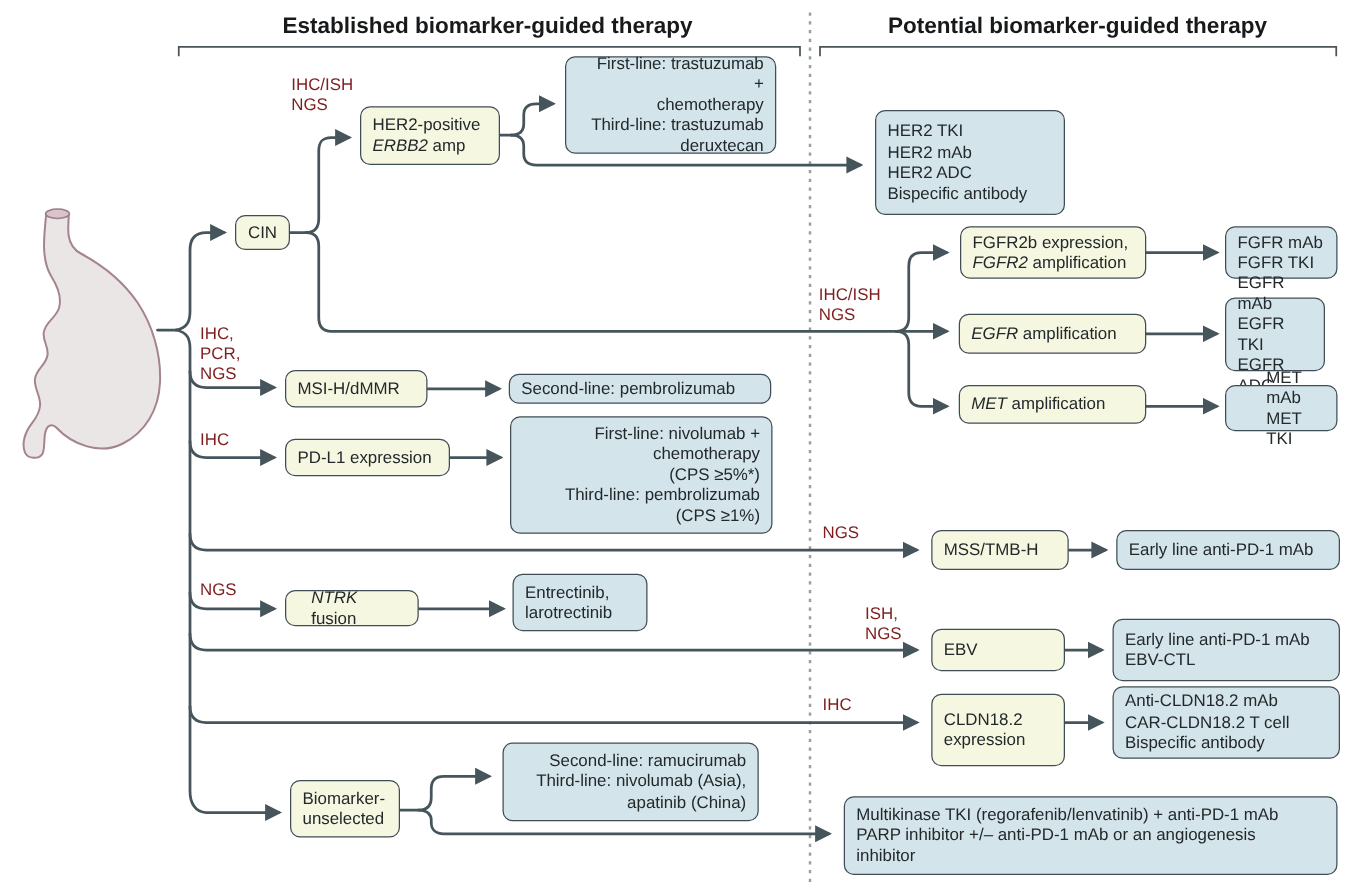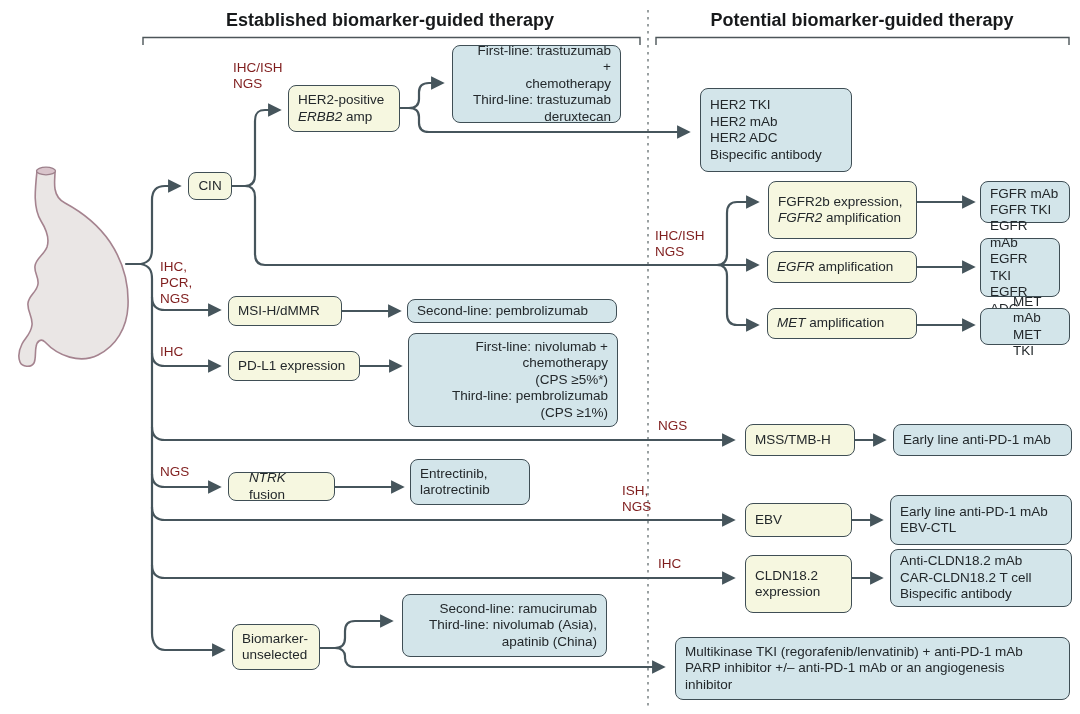--- a/index.html
+++ b/index.html
@@ -113,42 +113,42 @@
   <div class="lbl" style="left:233px;top:60px;">IHC/ISH
 NGS</div>
   <div class="lbl" style="left:160px;top:259px;">IHC,
 PCR,
 NGS</div>
   <div class="lbl" style="left:160px;top:344px;">IHC</div>
   <div class="lbl" style="left:160px;top:464px;">NGS</div>
   <div class="lbl" style="left:655px;top:228px;">IHC/ISH
 NGS</div>
   <div class="lbl" style="left:658px;top:418px;">NGS</div>
-  <div class="lbl" style="left:622px;top:483px;">ISH,
+  <div class="lbl" style="left:692px;top:483px;">ISH,
 NGS</div>
   <div class="lbl" style="left:658px;top:556px;">IHC</div>
 
   <div class="box yellow ta-c" style="left:188px;top:172px;width:44px;height:28px;padding:2px 4px;">CIN</div>
 
   <div class="box yellow" style="left:288px;top:85px;width:112px;height:47px;">
     <span class="ln">HER2-positive</span>
     <span class="ln"><span class="gene">ERBB2</span><span> amp</span></span>
   </div>
 
   <div class="box yellow" style="left:228px;top:296px;width:114px;height:30px;">MSI-H/dMMR</div>
   <div class="box yellow" style="left:228px;top:351px;width:132px;height:30px;">PD-L1 expression</div>
 
   <div class="box yellow" style="left:228px;top:472px;width:107px;height:29px;padding-left:20px;">
     <span class="ln"><span class="gene">NTRK</span><span> fusion</span></span>
   </div>
 
   <div class="box yellow" style="left:232px;top:624px;width:88px;height:46px;">Biomarker-
 unselected</div>
 
-  <div class="box yellow" style="left:768px;top:181px;width:149px;height:58px;">
+  <div class="box yellow" style="left:768px;top:181px;width:149px;height:42px;">
     <span class="ln">FGFR2b expression,</span>
     <span class="ln"><span class="gene">FGFR2</span><span> amplification</span></span>
   </div>
 
   <div class="box yellow" style="left:767px;top:251px;width:150px;height:32px;">
     <span class="ln"><span class="gene">EGFR</span><span> amplification</span></span>
   </div>
 
   <div class="box yellow" style="left:767px;top:308px;width:150px;height:31px;">
     <span class="ln"><span class="gene">MET</span><span> amplification</span></span>
@@ -166,21 +166,21 @@
   <div class="box blue" style="left:700px;top:88px;width:152px;height:84px;">HER2 TKI
 HER2 mAb
 HER2 ADC
 Bispecific antibody</div>
   <div class="box blue" style="left:407px;top:299px;width:210px;height:24px;">Second-line: pembrolizumab</div>
   <div class="box blue ta-r" style="left:408px;top:333px;width:210px;height:94px;">First-line: nivolumab +
 chemotherapy
 (CPS ≥5%*)
 Third-line: pembrolizumab
 (CPS ≥1%)</div>
-  <div class="box blue" style="left:410px;top:459px;width:120px;height:46px;">Entrectinib,
+  <div class="box blue" style="left:410px;top:459px;width:108px;height:46px;">Entrectinib,
 larotrectinib</div>
   <div class="box blue" style="left:980px;top:181px;width:90px;height:42px;">FGFR mAb
 FGFR TKI</div>
   <div class="box blue" style="left:980px;top:238px;width:80px;height:59px;">EGFR mAb
 EGFR TKI
 EGFR ADC</div>
   <div class="box blue" style="left:980px;top:308px;width:90px;height:37px;padding-left:32px;">MET mAb
 MET TKI</div>
   <div class="box blue" style="left:893px;top:424px;width:179px;height:32px;">Early line anti-PD-1 mAb</div>
   <div class="box blue" style="left:890px;top:495px;width:182px;height:50px;">Early line anti-PD-1 mAb

